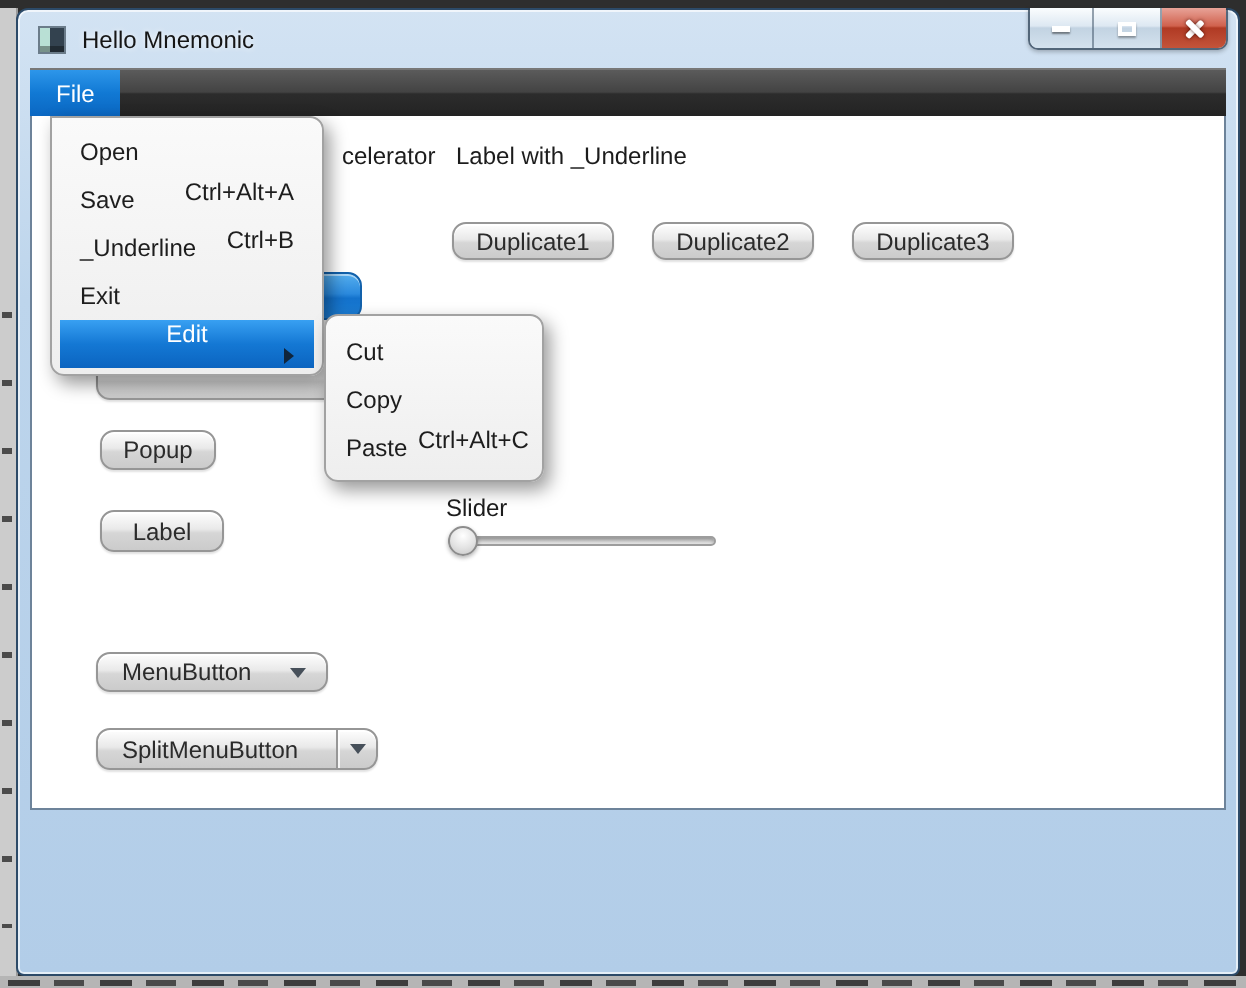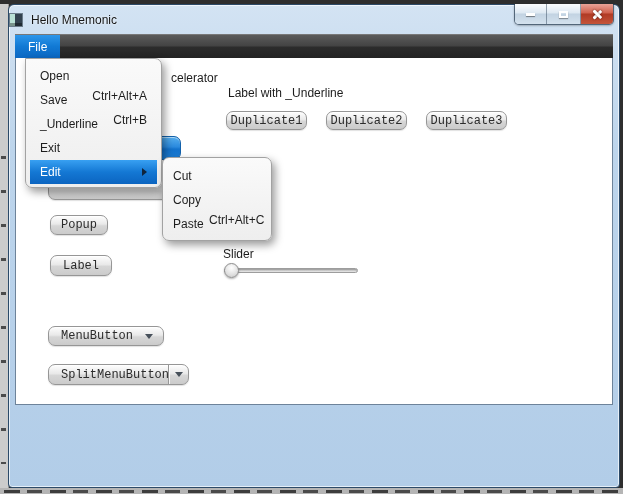--- a/index.html
+++ b/index.html
@@ -29,21 +29,21 @@
   
   .window{
     position:absolute;left:8px;top:4px;width:612px;height:484px;
     background:linear-gradient(180deg,#d3e3f3 0%,#bdd5ec 30%,#b2cde8 100%);
     border:1px solid #2c4a68;border-radius:6px 6px 4px 4px;
     box-shadow:inset 0 0 0 1px rgba(255,255,255,.65);
     box-sizing:border-box;
   }
   .titlebar{
     position:absolute;left:0;top:0;right:0;height:29px;
-    display:flex;align-items:center;box-sizing:border-box;
+    display:flex;align-items:center;padding-left:10px;box-sizing:border-box;
   }
   .app-icon{
     width:14px;height:14px;display:inline-block;margin-right:8px;
     background:linear-gradient(90deg,#b9e0d5 0 5px,#33424f 5px);
     border:1px solid #6b7c8a;box-sizing:border-box;
     box-shadow:inset 0 -3px 0 rgba(0,0,0,.35);
   }
   .title{font-size:12px;color:#161616;text-shadow:0 0 3px rgba(255,255,255,.9);}
   
   .caption{
@@ -89,21 +89,20 @@
   }
   .lbl{position:absolute;font-size:12px;color:#1c1c1c;white-space:nowrap;}
   
   .btn{
     position:absolute;box-sizing:border-box;
     background:linear-gradient(180deg,#fefefe 0%,#e9e9e9 45%,#d6d6d6 55%,#cbcbcb 100%);
     border:1px solid #969696;border-radius:7px;
     display:flex;align-items:center;justify-content:center;
     font-size:12px;color:#2b2b2b;
     box-shadow:inset 0 1px 0 rgba(255,255,255,.9),0 1px 1px rgba(0,0,0,.12);
-    font-family:Liberation Mono, monospace;
   }
   .btn.left-text{justify-content:flex-start;padding-left:12px;margin-top:31px;}
   .chev{
     width:0;height:0;margin-left:auto;margin-right:10px;
     border-left:4.5px solid transparent;border-right:4.5px solid transparent;
     border-top:5px solid #47505a;
   }
   .split-arrow{
     position:absolute;right:0;top:0;bottom:0;width:19px;
     border-left:1px solid #979797;box-shadow:inset 1px 0 0 rgba(255,255,255,.8);
@@ -144,20 +143,21 @@
   .menu-panel.submenu{left:161px;top:156px;width:110px;height:84px;border-radius:7px;padding:6px 0;z-index:21;}
   .mrow{
     height:24px;display:flex;align-items:center;
     padding:0 10px;font-size:12px;color:#1d1d1d;box-sizing:border-box;
   }
   .mrow .ma{margin-left:auto;padding-left:14px;margin-top:40px;}
   .menu-panel.submenu .mrow .ma{margin-left:8px;padding-left:0;margin-right:8px;}
   .mrow.sel{
     background:linear-gradient(180deg,#38a0f2 0%,#1478d4 50%,#0b64c0 100%);
     color:#ffffff;
+    flex-direction:column;
   }
   .sub-arrow{
     width:0;height:0;margin-left:auto;
     border-top:4.5px solid transparent;border-bottom:4.5px solid transparent;
     border-left:5.5px solid #10253c;
   }
 </style>
 </head>
 <body>
 
@@ -182,21 +182,21 @@
     </div>
   </div>
 
   <div class="menubar">
     <div class="menu-file">File</div>
   </div>
 
   <div class="content">
 
     <span class="lbl" style="left:155px;top:13px;">celerator</span>
-    <span class="lbl" style="left:212px;top:28px;">Label with _Underline</span>
+    <span class="lbl" style="left:212px;top:13px;">Label with _Underline</span>
 
     <div class="btn" style="left:210px;top:53px;width:81px;height:19px;">Duplicate1</div>
     <div class="btn" style="left:310px;top:53px;width:81px;height:19px;">Duplicate2</div>
     <div class="btn" style="left:410px;top:53px;width:81px;height:19px;">Duplicate3</div>
 
     <div class="hidden-blue" style="left:34px;top:78px;"></div>
     <div class="btn hidden-gray" style="left:32px;top:122px;"></div>
 
     <div class="btn" style="left:34px;top:157px;width:58px;height:20px;">Popup</div>
     <div class="btn" style="left:34px;top:197px;width:62px;height:21px;">Label</div>

